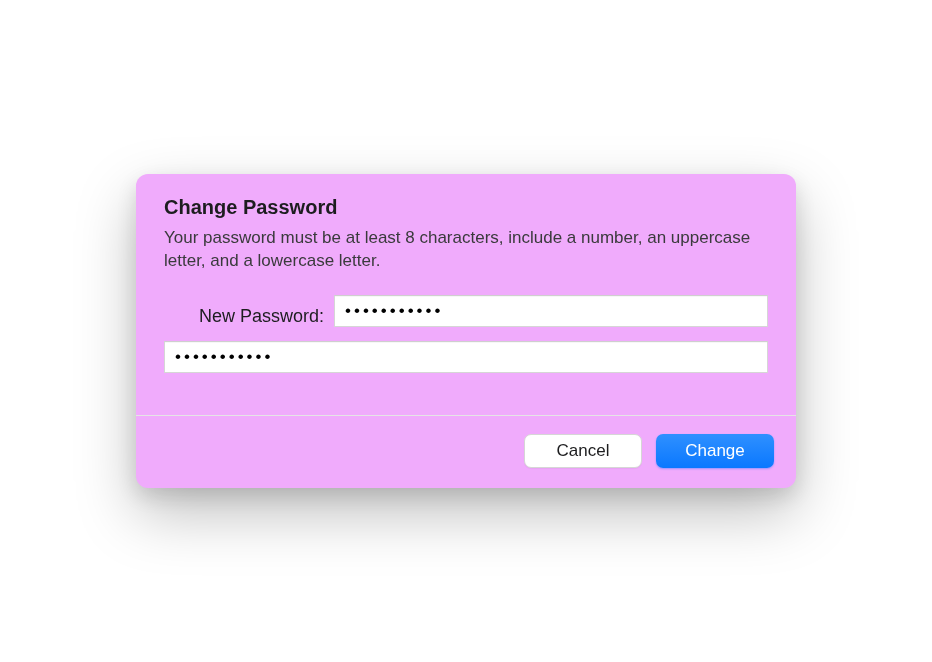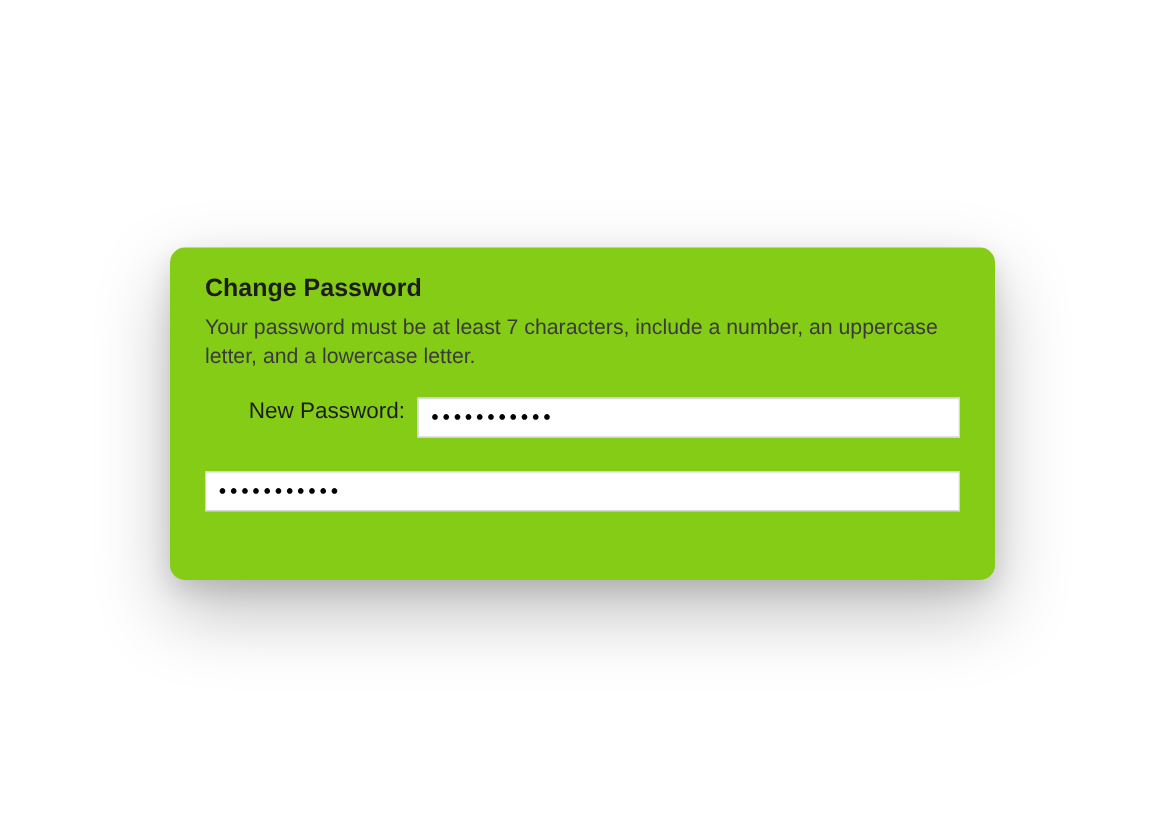--- a/index.html
+++ b/index.html
@@ -15,21 +15,21 @@
       font-family: -apple-system, BlinkMacSystemFont, "Segoe UI", "Helvetica Neue", Arial, sans-serif;
       display: flex;
       align-items: center;
       justify-content: center;
       border-radius: 24px;
       overflow: hidden;
     }
 
     .dialog {
       width: 660px;
-      background: #84cc16;
+      background: #f0abfc;
       border-radius: 12px;
       box-shadow: 0 25px 60px rgba(0,0,0,0.25), 0 8px 20px rgba(0,0,0,0.12);
       overflow: hidden;
     }
 
     .dialog-content {
       padding: 22px 28px 28px 28px;
     }
 
     .title {
@@ -41,22 +41,22 @@
 
     .description {
       font-size: 17px;
       color: #3a3a3c;
       line-height: 1.35;
       margin-bottom: 22px;
     }
 
     .form-row {
       display: flex;
-      align-items: flex-start;
-      margin-bottom: 27px;
+      align-items: flex-end;
+      margin-bottom: 14px;
     }
 
     .form-label {
       width: 170px;
       text-align: right;
       padding-right: 10px;
       font-size: 18px;
       color: #1d1d1f;
     }
 
@@ -106,25 +106,29 @@
       color: #ffffff;
       box-shadow: 0 1px 2px rgba(10,120,255,0.4);
     }
   </style>
 </head>
 <body>
 
 <div class="dialog">
   <div class="dialog-content">
     <h1 class="title">Change Password</h1>
-    <p class="description">Your password must be at least 7 characters, include a number, an uppercase letter, and a lowercase letter.</p>
+    <p class="description">Your password must be at least 8 characters, include a number, an uppercase letter, and a lowercase letter.</p>
 
     <div class="form-row">
       <label class="form-label">New Password:</label>
       <input type="password" class="form-input" value="●●●●●●●●●●●" style="">
     </div>
 
     <div class="form-row">
       <input type="password" class="form-input" value="●●●●●●●●●●●" style="">
     </div>
   </div>
 
+  <div class="dialog-footer">
+    <button class="btn btn-secondary">Cancel</button>
+    <button class="btn btn-primary">Change</button>
+  </div>
 </div>
 
 </body></html>

